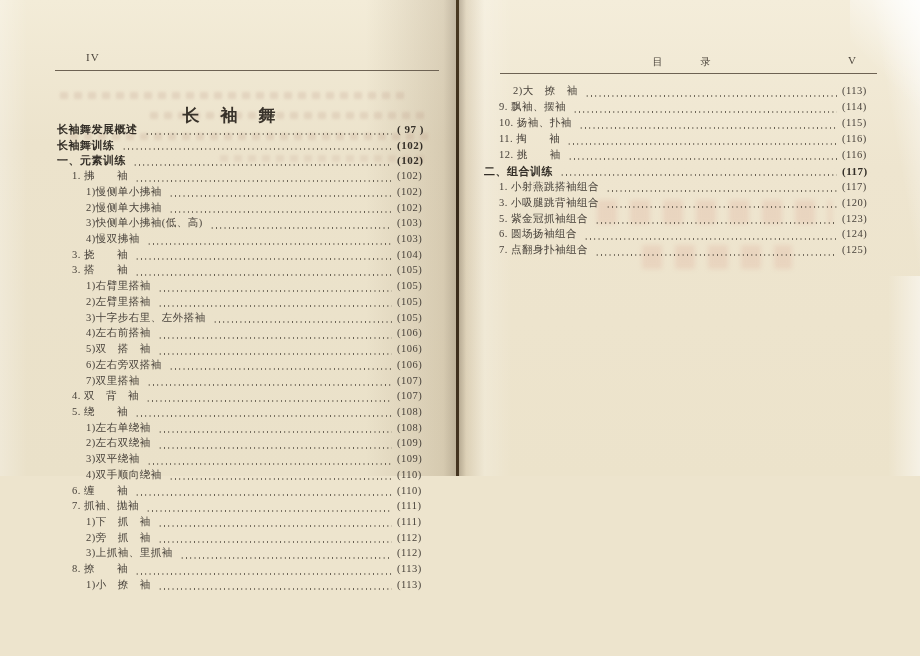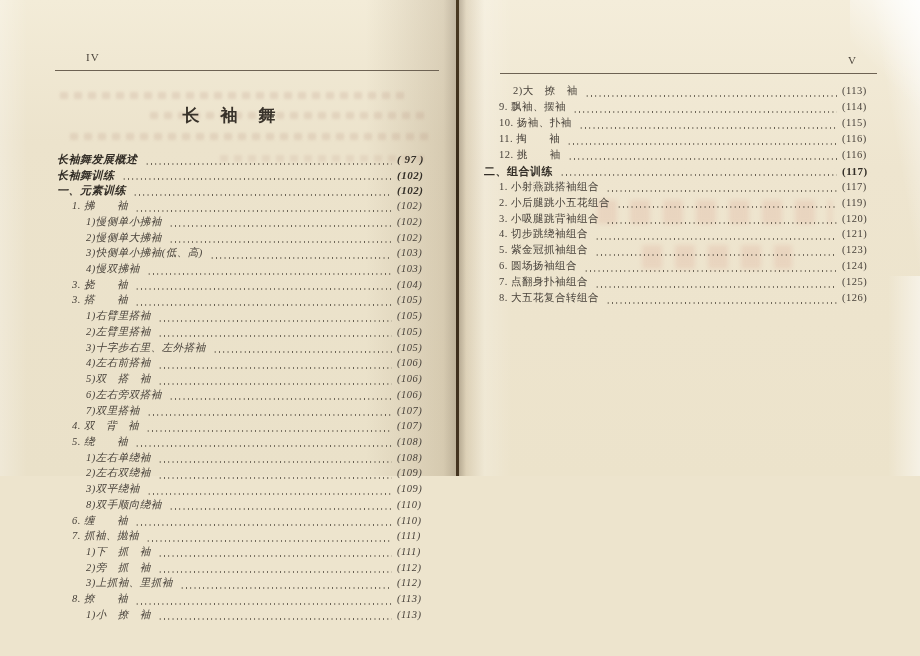--- a/index.html
+++ b/index.html
@@ -88,21 +88,21 @@
     <span class="hdr roman" style="left:86px;top:51px;">IV</span>
     <div class="hdr-rule" style="left:55px;width:384px;top:70px;"></div>
 
     <div class="ghost ghost-line" style="left:60px;top:92px;width:350px;"></div>
     <div class="ghost ghost-line" style="left:150px;top:112px;width:280px;"></div>
     <div class="ghost ghost-line" style="left:70px;top:133px;width:360px;"></div>
     <div class="ghost ghost-line" style="left:220px;top:155px;width:210px;opacity:.4;"></div>
 
     <div class="book-title" style="left:0;right:17px;top:104px;">长　袖　舞</div>
 
-    <div class="toc list-left" style="left:57px;top:152px;width:384px;font-style:italic;">
+    <div class="toc list-left" style="left:57px;top:122px;width:384px;">
 
     <div class="toc-row lv0 bold">
         <span class="t">长袖舞发展概述</span>
         <span class="leader"></span>
         <span class="p">( 97 )</span>
       </div>
         <div class="toc-row lv0 bold">
         <span class="t">长袖舞训练</span>
         <span class="leader"></span>
         <span class="p">(102)</span>
@@ -201,21 +201,21 @@
         <span class="t">2)左右双绕袖</span>
         <span class="leader"></span>
         <span class="p">(109)</span>
       </div>
         <div class="toc-row lv2">
         <span class="t">3)双平绕袖</span>
         <span class="leader"></span>
         <span class="p">(109)</span>
       </div>
         <div class="toc-row lv2">
-        <span class="t">8)双手顺向绕袖</span>
+        <span class="t">4)双手顺向绕袖</span>
         <span class="leader"></span>
         <span class="p">(110)</span>
       </div>
         <div class="toc-row lv1">
         <span class="t">6. 缠　　袖</span>
         <span class="leader"></span>
         <span class="p">(110)</span>
       </div>
         <div class="toc-row lv1">
         <span class="t">7. 抓袖、抛袖</span>
@@ -245,20 +245,21 @@
         <div class="toc-row lv2">
         <span class="t">1)小　撩　袖</span>
         <span class="leader"></span>
         <span class="p">(113)</span>
       </div>
       </div>
   </div>
 
   <div class="page page-right">
 
+    <span class="hdr running" style="left:27px;right:35px;top:55px;text-align:center;letter-spacing:6px;">目　　录</span>
     <span class="hdr roman" style="right:63px;top:54px;position:absolute;">V</span>
     <div class="hdr-rule" style="left:43px;width:377px;top:73px;"></div>
 
     <div class="ghost ghost-bar" style="left:140px;top:200px;width:235px;height:24px;"></div>
     <div class="ghost ghost-bar" style="left:185px;top:245px;width:150px;height:24px;"></div>
 
     <div class="toc list-right" style="left:27px;top:84px;width:402px;">
 
     <div class="toc-row lv2">
         <span class="t">2)大　撩　袖</span>
@@ -289,53 +290,38 @@
         <span class="t">二、组合训练</span>
         <span class="leader"></span>
         <span class="p">(117)</span>
       </div>
         <div class="toc-row lv1">
         <span class="t">1. 小射燕跳搭袖组合</span>
         <span class="leader"></span>
         <span class="p">(117)</span>
       </div>
         <div class="toc-row lv1">
-        <span class="t">2. 小后腿跳小五花组合</span>
-        <span class="leader"></span>
-        <span class="p">(119)</span>
-      </div>
-        <div class="toc-row lv1">
         <span class="t">3. 小吸腿跳背袖组合</span>
         <span class="leader"></span>
         <span class="p">(120)</span>
       </div>
         <div class="toc-row lv1">
-        <span class="t">4. 切步跳绕袖组合</span>
-        <span class="leader"></span>
-        <span class="p">(121)</span>
-      </div>
-        <div class="toc-row lv1">
         <span class="t">5. 紫金冠抓袖组合</span>
         <span class="leader"></span>
         <span class="p">(123)</span>
       </div>
         <div class="toc-row lv1">
         <span class="t">6. 圆场扬袖组合</span>
         <span class="leader"></span>
         <span class="p">(124)</span>
       </div>
         <div class="toc-row lv1">
         <span class="t">7. 点翻身扑袖组合</span>
         <span class="leader"></span>
         <span class="p">(125)</span>
-      </div>
-        <div class="toc-row lv1">
-        <span class="t">8. 大五花复合转组合</span>
-        <span class="leader"></span>
-        <span class="p">(126)</span>
       </div>
       </div>
   </div>
 
   <div class="gutter"></div>
   <div class="gutter-core"></div>
   <div class="corner-light"></div>
   <div class="corner-light2"></div>
 </div>
 

